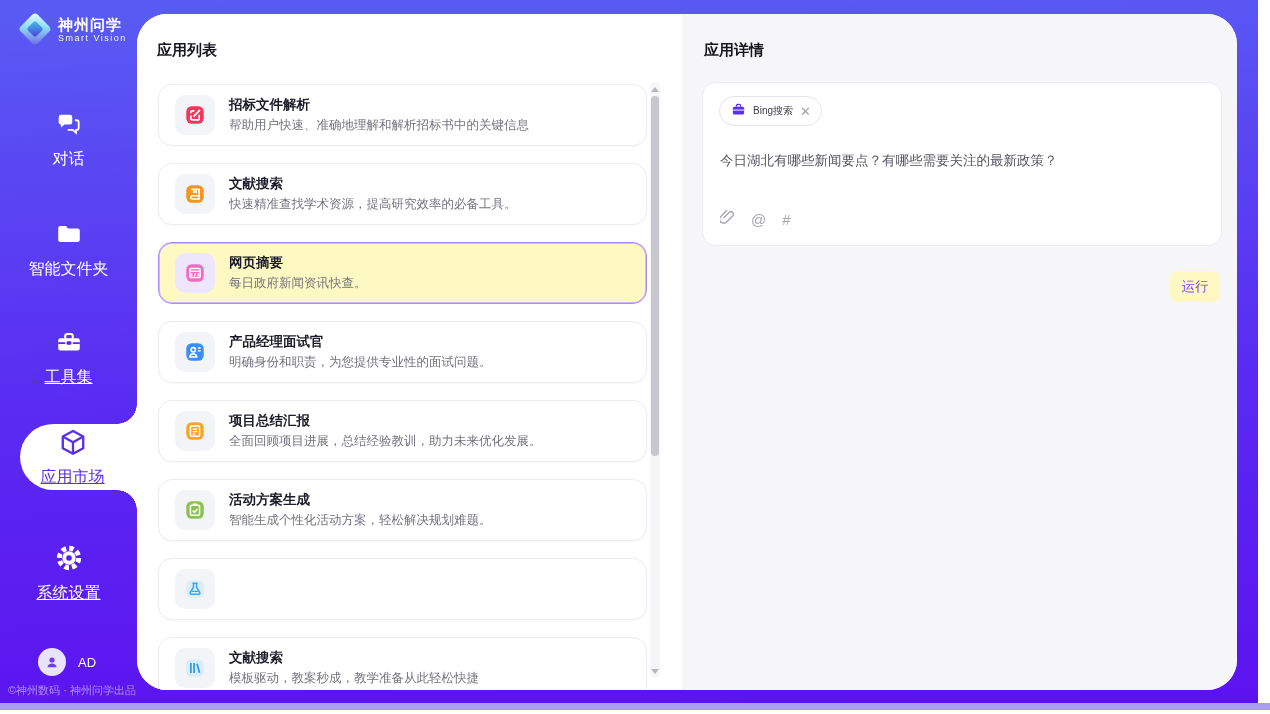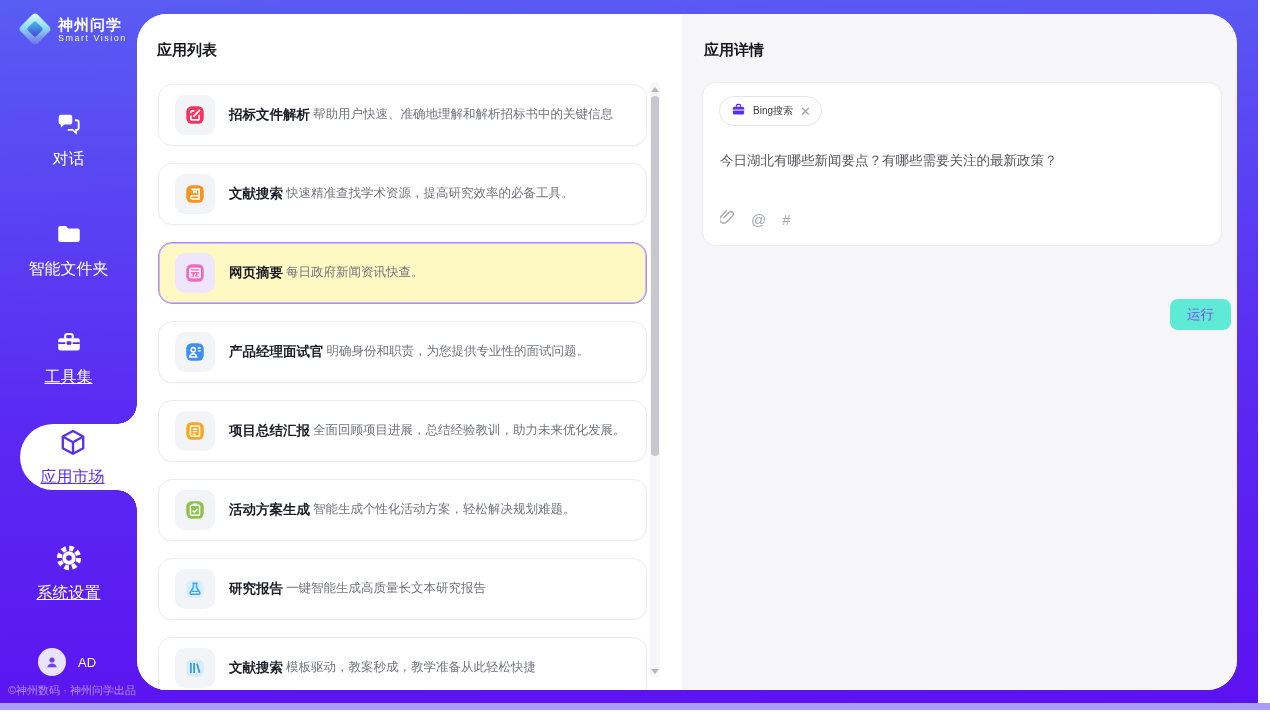--- a/index.html
+++ b/index.html
@@ -53,21 +53,21 @@
   .list-panel .panel-title { left:20px; top:27px; }
 
   .cards { position:absolute; left:21px; top:70px; width:489px; display:flex; flex-direction:column; gap:17px; }
   .app-card { position:relative; height:62px; background:#fff; border:1px solid #ececf1; border-radius:14px;
     display:flex; align-items:center; gap:14px; padding:0 16px; cursor:pointer;
     box-shadow:0 1px 2px rgba(20,20,40,.03); }
   .app-card.selected { background:#fef9c3; border:1px solid #a98bfa; box-shadow:0 0 0 1px #cdb9fd inset; }
   .app-icon-box { width:40px; height:40px; border-radius:10px; background:#f3f4f7; flex:0 0 40px;
     display:flex; align-items:center; justify-content:center; }
   .app-card.selected .app-icon-box { background:#eee7fb; }
-  .app-text { display:flex; flex-direction:row; gap:3px; min-width:0; }
+  .app-text { display:flex; flex-direction:column; gap:3px; min-width:0; }
   .app-name { font-size:13.5px; font-weight:bold; color:#1c1c28; }
   .app-desc { font-size:12.5px; color:#73737f; white-space:nowrap; }
 
   
   .scrollbar { position:absolute; left:513px; top:68px; width:10px; height:596px;
     background:#f6f6f8; border-radius:5px; }
   .sb-arrow { position:absolute; left:0; width:10px; height:10px; display:flex;
     align-items:center; justify-content:center; cursor:pointer; }
   .sb-arrow.up { top:2px; } .sb-arrow.down { bottom:2px; }
   .tri-up { width:0; height:0; border-left:4px solid transparent; border-right:4px solid transparent;
@@ -84,23 +84,23 @@
     border:1px solid #ececf1; border-radius:14px; }
   .chip { position:absolute; left:16px; top:13px; height:30px; display:inline-flex; align-items:center;
     gap:7px; padding:0 10px 0 11px; border:1px solid #e4e4ec; border-radius:16px; background:#fff; cursor:pointer; }
   .chip-label { font-size:10px; color:#3a3a46; }
   .chip-close { font-size:13px; color:#a0a0ac; line-height:1; cursor:pointer; }
   .query-text { position:absolute; left:17px; top:68px; width:480px; font-size:13.5px; color:#55555f;
     line-height:20px; cursor:text; }
   .composer-icons { position:absolute; left:17px; top:126px; display:flex; align-items:center; gap:16px;
     color:#a6a6b2; }
   .composer-icons .glyph { font-size:15px; cursor:pointer; }
-  .run-button { position:absolute; left:488px; top:257px; width:61px; height:31px; border:none;
-    background:#5eead4; color:#8348f0; font-size:13.5px; border-radius:8px; cursor:pointer;
-    font-family:inherit;margin-top:28px; }
+  .run-button { position:absolute; left:488px; top:257px; width:50px; height:31px; border:none;
+    background:#fef9c3; color:#8348f0; font-size:13.5px; border-radius:8px; cursor:pointer;
+    font-family:inherit; }
 </style>
 </head>
 <body>
 
 <div class="stage">
   <div class="frame"></div>
   <div class="bottom-stripe"></div>
 
   <div class="sidebar">
     <div class="logo-row">
@@ -273,24 +273,20 @@
           </span>
         </div>
 
         <div class="app-card">
           <span class="app-icon-box">
             <svg width="24" height="24" viewBox="0 0 22 22">
               <rect x="3" y="3" width="16" height="16" rx="5" fill="#dceefb"></rect>
               <path d="M9.6 5.8v3.6l-2.9 4.8a1 1 0 0 0 .9 1.6h6.8a1 1 0 0 0 .9-1.6l-2.9-4.8V5.8M8.6 5.8h4.8" fill="none" stroke-width="1.4" stroke="#38a8f5"></path>
               <path d="M8.2 13.2h5.6" stroke-width="1.3" stroke="#38a8f5"></path>
             </svg>
-          </span>
-          <span class="app-text">
-            <span class="app-name">研究报告</span>
-            <span class="app-desc">一键智能生成高质量长文本研究报告</span>
           </span>
         </div>
 
         <div class="app-card">
           <span class="app-icon-box">
             <svg width="24" height="24" viewBox="0 0 22 22">
               <rect x="3" y="3" width="16" height="16" rx="5" fill="#d9ecf9"></rect>
               <path d="M7.2 6.4v9.2M10.2 6.4v9.2M12.8 7l2.4 8.4" fill="none" stroke-width="1.6" stroke="#2f9bde"></path>
             </svg>
           </span>

